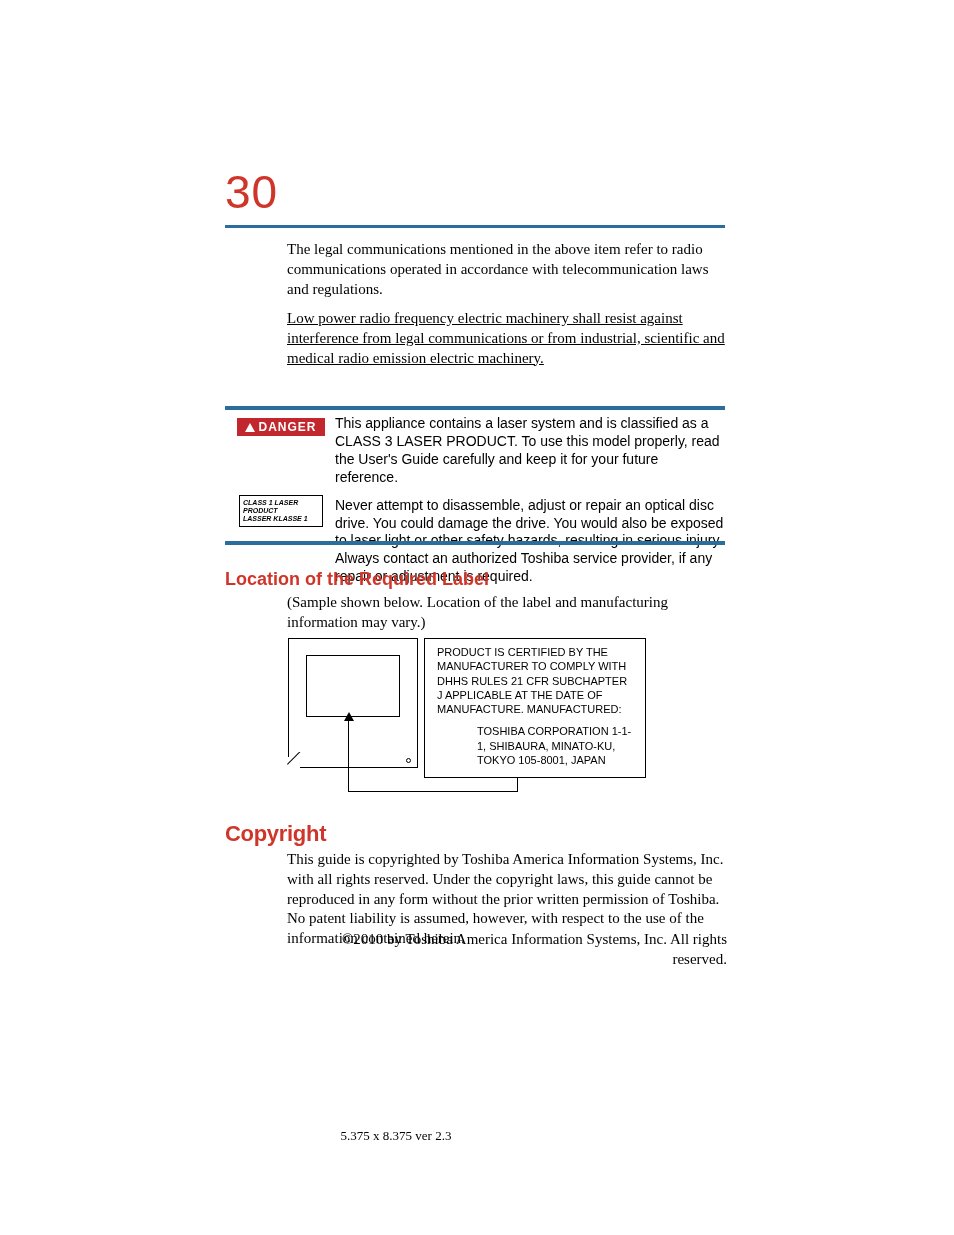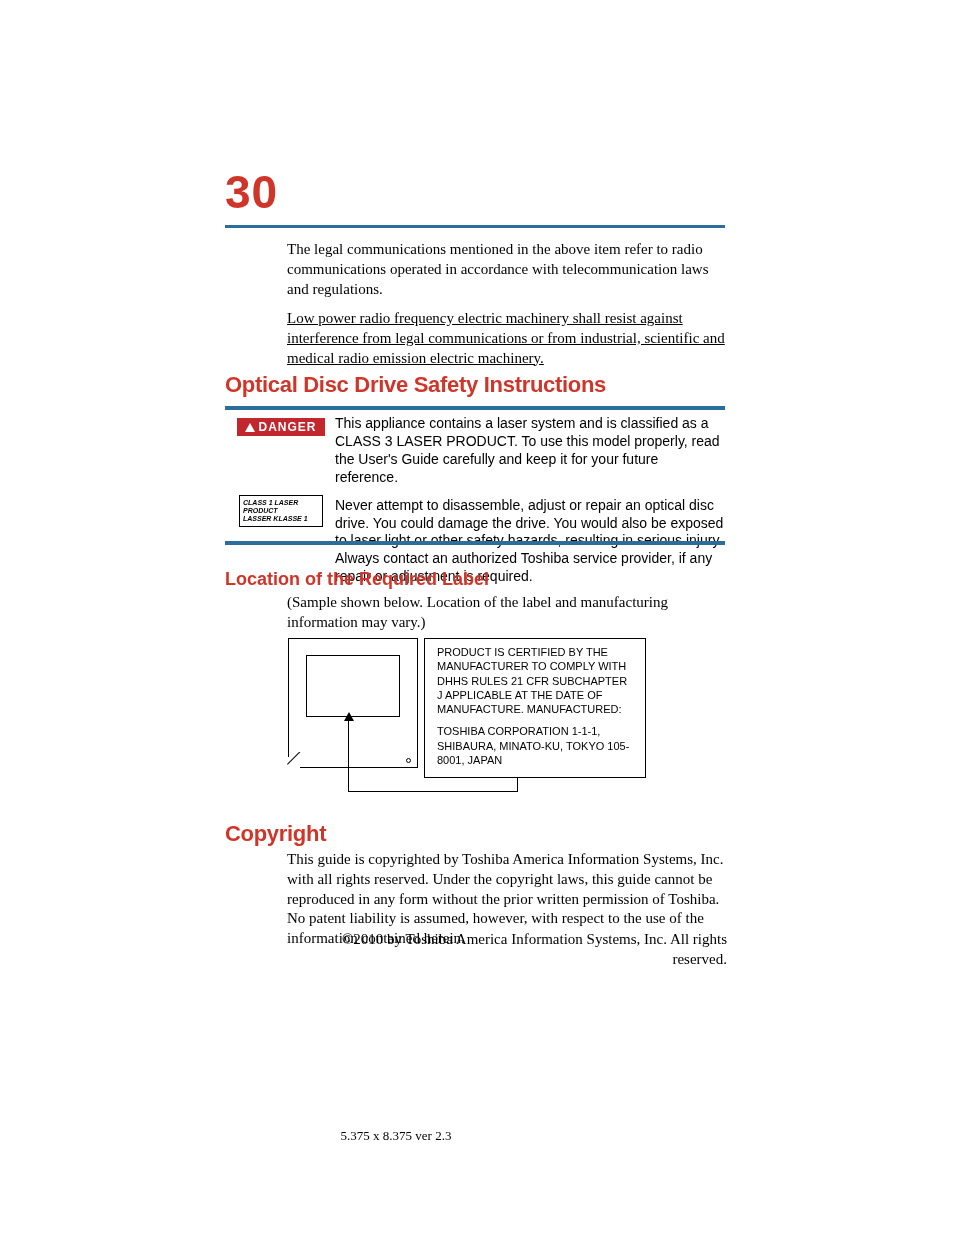--- a/index.html
+++ b/index.html
@@ -14,21 +14,21 @@
   .page {
     position: absolute;
     left: 0; right: 0; top: 0; bottom: 0;
     padding: 170px 225px 0 225px;
   }
   .pagenum {
     position: absolute;
     left: 225px;
     top: 165px;
     font-family: "Helvetica Neue", Arial, sans-serif;
-    font-weight: 700;
+    font-weight: 400;
     font-size: 46px;
     color: #d0352a;
     letter-spacing: 1px;
   }
   .thin-rule {
     position: absolute;
     left: 225px;
     width: 500px;
     height: 3px;
     top: 225px;
@@ -186,21 +186,21 @@
   .cert-box {
     position: absolute;
     left: 136px; top: 0;
     width: 222px; height: 140px;
     border: 1px solid #000;
     padding: 6px 12px;
     font-family: Arial, Helvetica, sans-serif;
     font-size: 11px;
     line-height: 1.3;
   }
-  .cert-box p + p { margin-top: 8px; }
+  .cert-box p + p { margin-top: 8px; margin-left: 40px; }
   .arrow-line {
     position: absolute;
     left: 60px; top: 78px;
     width: 0; height: 75px;
     border-left: 1px solid #000;
   }
   .arrow-head {
     position: absolute;
     left: 55.5px; top: 74px;
     width: 0; height: 0;
@@ -241,21 +241,20 @@
   <div class="pagenum">30</div>
   <div class="thin-rule"></div>
 
   <div class="body-col intro1">
     <p class="para">The legal communications mentioned in the above item refer to radio communications operated in accordance with telecommunication laws and regulations.</p>
   </div>
   <div class="body-col intro2">
     <p class="para">Low power radio frequency electric machinery shall resist against interference from legal communications or from industrial, scientific and medical radio emission electric machinery.</p>
   </div>
 
-  <h1 class="h1 optical-h">Optical Disc Drive Safety Instructions</h1>
 
   <div class="rule-thick rule-before-danger"></div>
 
   <div class="danger-block">
     <div class="danger-badge">
       <span class="tri"></span>
       <span>DANGER</span>
     </div>
     <div class="danger-text">
       <p>This appliance contains a laser system and is classified as a CLASS 3 LASER PRODUCT. To use this model properly, read the User's Guide carefully and keep it for your future reference.</p>

